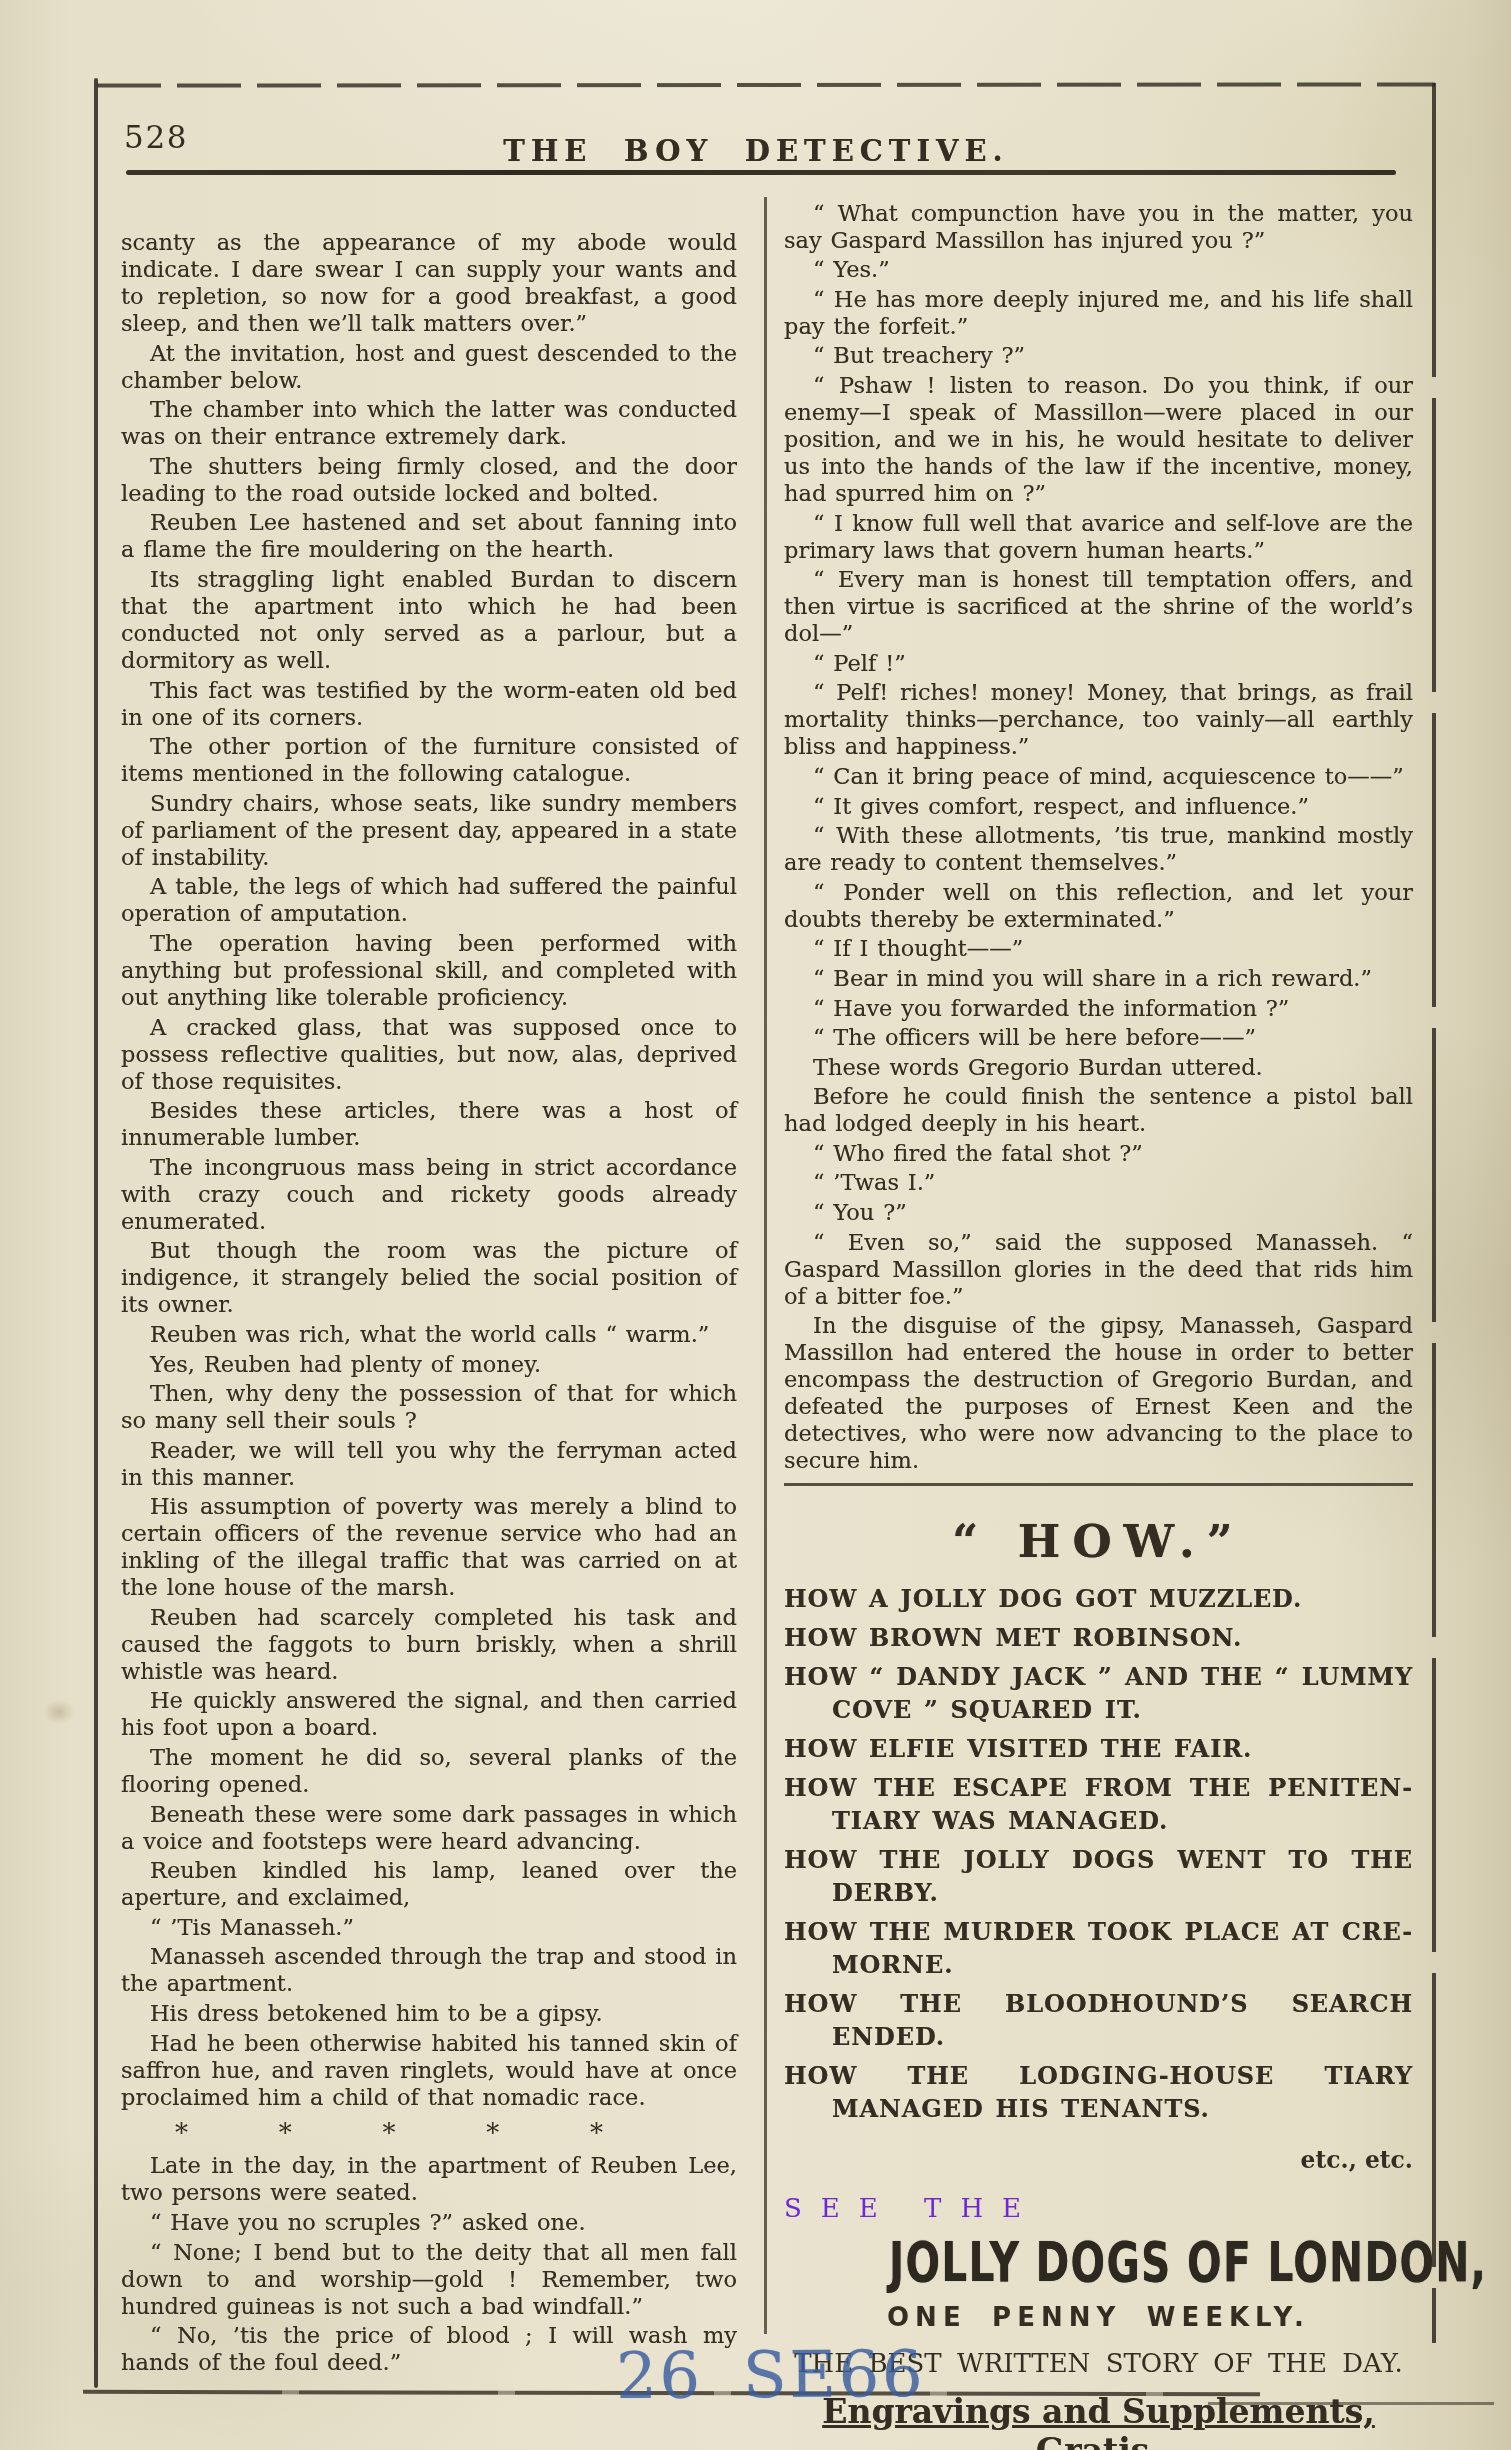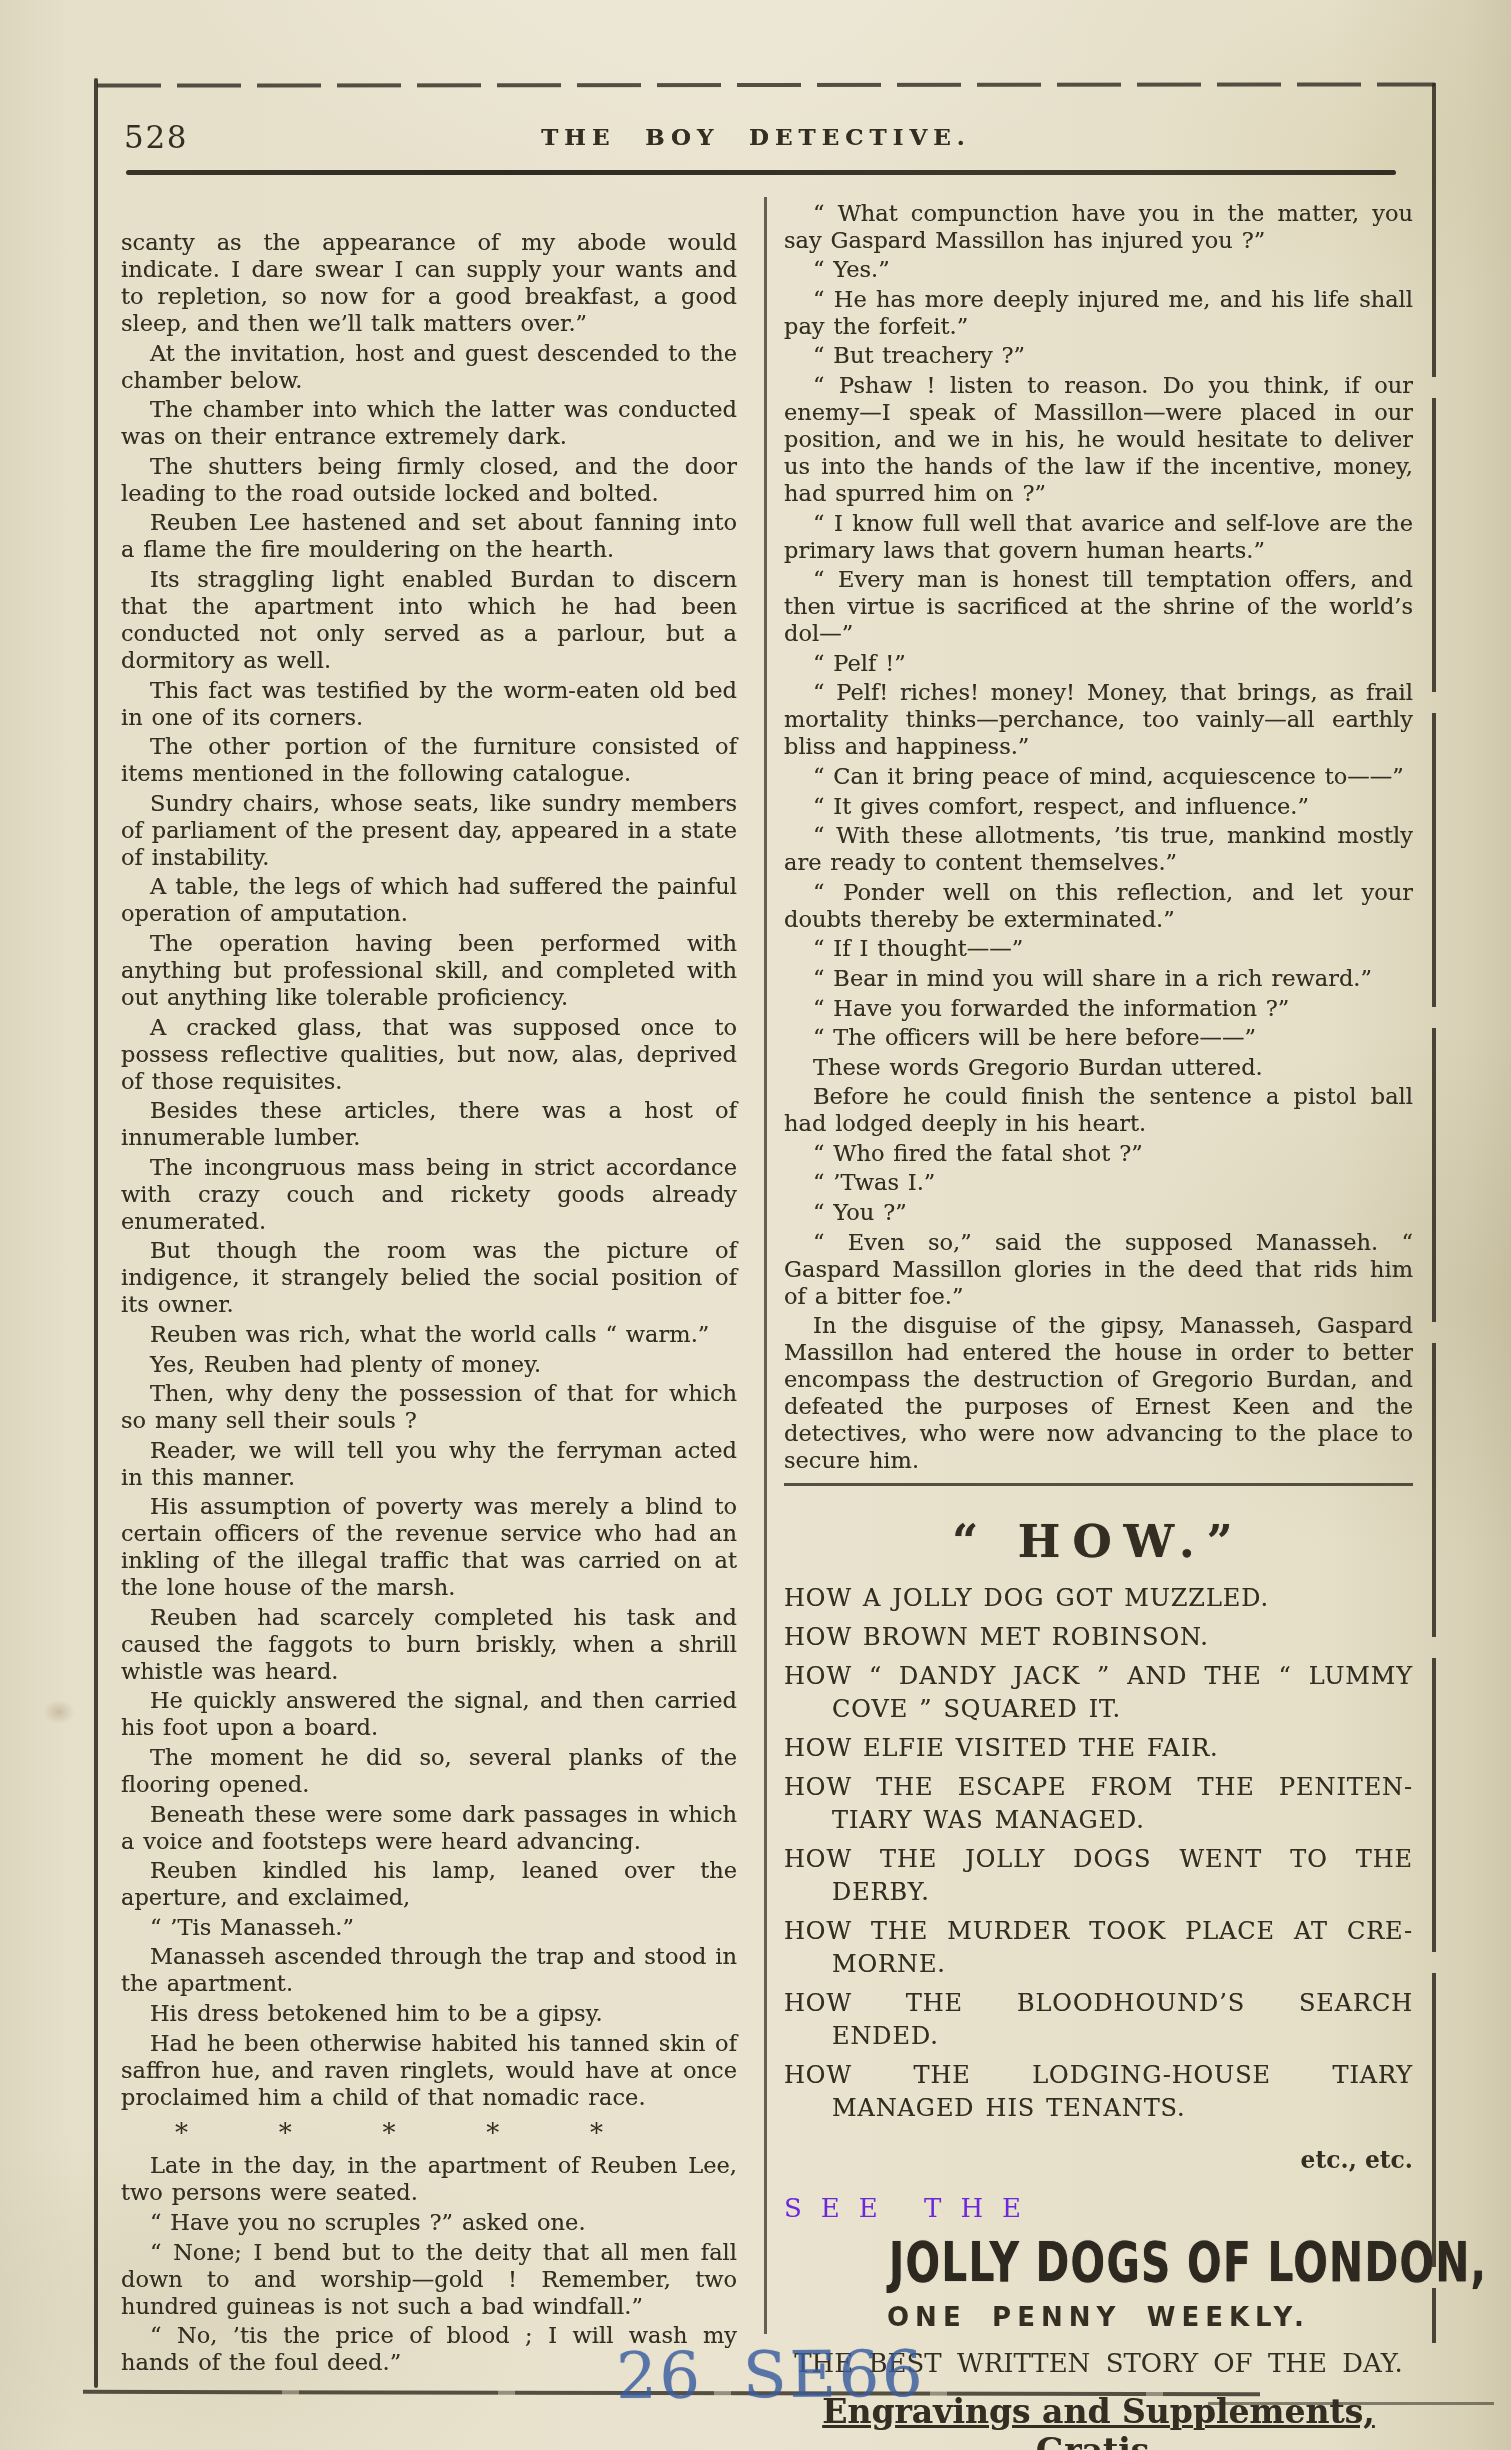--- a/index.html
+++ b/index.html
@@ -36,42 +36,42 @@
     background:repeating-linear-gradient(90deg, rgba(48,42,32,.8) 0 199px, rgba(48,42,32,.45) 199px 216px);
     transform:rotate(0.12deg);
   }
   .bottom-border2{ left:1208px; top:2402px; width:286px; height:2.6px; background:rgba(48,42,32,.55); }
   .header-rule { left:126px; top:170px; width:1270px; height:5.2px; border-radius:2.6px;
     background:linear-gradient(90deg, #39332a 0%, #2f2a21 30%, #3d372c 70%, #332d23 100%); }
   .col-divider { left:764px; top:197px; width:2.6px; height:2137px; background:rgba(58,52,42,.75); }
 
   
   .page-number{ position:absolute; left:124px; top:119px; font-size:31px; font-weight:400; letter-spacing:1.7px; }
-  .page-title{ position:absolute; left:0; right:0; top:123px; text-align:center;
-    font-size:23px; font-weight:700; letter-spacing:6px; word-spacing:15.6px;
+  .page-title{ position:absolute; left:0; right:0; top:134px; text-align:center;
+    font-size:29px; font-weight:700; letter-spacing:6px; word-spacing:15.6px;
     text-shadow:0 0 0.5px rgba(47,42,33,.6); }
 
   
   .column{ position:absolute; text-align:justify; }
   .col-left  { left:121px; top:197px; width:616px; }
   .col-right { left:784px; top:197px; width:629px; }
   p.para{ font-size:22.5px; line-height:27px; margin:2.6px 0; word-spacing:1.7px;
     text-shadow:0 0 0.4px rgba(47,42,33,.45); }
   p.para.indent{ text-indent:29px; }
   p.para.flush { text-indent:0;margin-top:32px; }
   .stars{ display:flex; justify-content:space-between; padding:7px 134px 3.5px 54px;
     font-size:26px; line-height:26px; }
 
   
   .advert{ position:absolute; left:784px; top:1483px; width:629px; }
   .ad-rule{ width:100%; height:2.6px; background:rgba(48,42,32,.8); }
   .ad-head{ margin-top:29px; text-align:center; font-size:45px; font-weight:700;
     letter-spacing:12px; text-shadow:0 0 0.7px rgba(40,35,26,.7); }
   .ad-list{ margin-top:14px; }
-  .ad-item{ font-size:24px; font-weight:400; line-height:33px; margin:6px 0;
+  .ad-item{ font-size:24px; font-weight:700; line-height:33px; margin:6px 0;
     letter-spacing:0.9px; word-spacing:2.6px; text-shadow:0 0 0.4px rgba(47,42,33,.5); }
   .ad-line.just{ text-align:justify; text-align-last:justify; }
   .ad-line.cont{ padding-left:48px; }
   .ad-etc{ margin-top:21px; text-align:right; font-size:23.4px; font-weight:700; }
   .ad-see{ margin-top:19px; text-align:left; font-size:26px; letter-spacing:19px;
     color:#6d28d9; }
   .ad-brand-wrap{ margin-top:7px; text-align:center; white-space:nowrap; }
   .ad-brand{ display:inline-block; transform:scaleX(.74); transform-origin:center;
     font-family:"DejaVu Sans","Liberation Sans",sans-serif; font-size:55px; font-weight:700;
     letter-spacing:1.7px; color:#2e2920; text-shadow:0 0 0.9px rgba(40,35,26,.8); }

